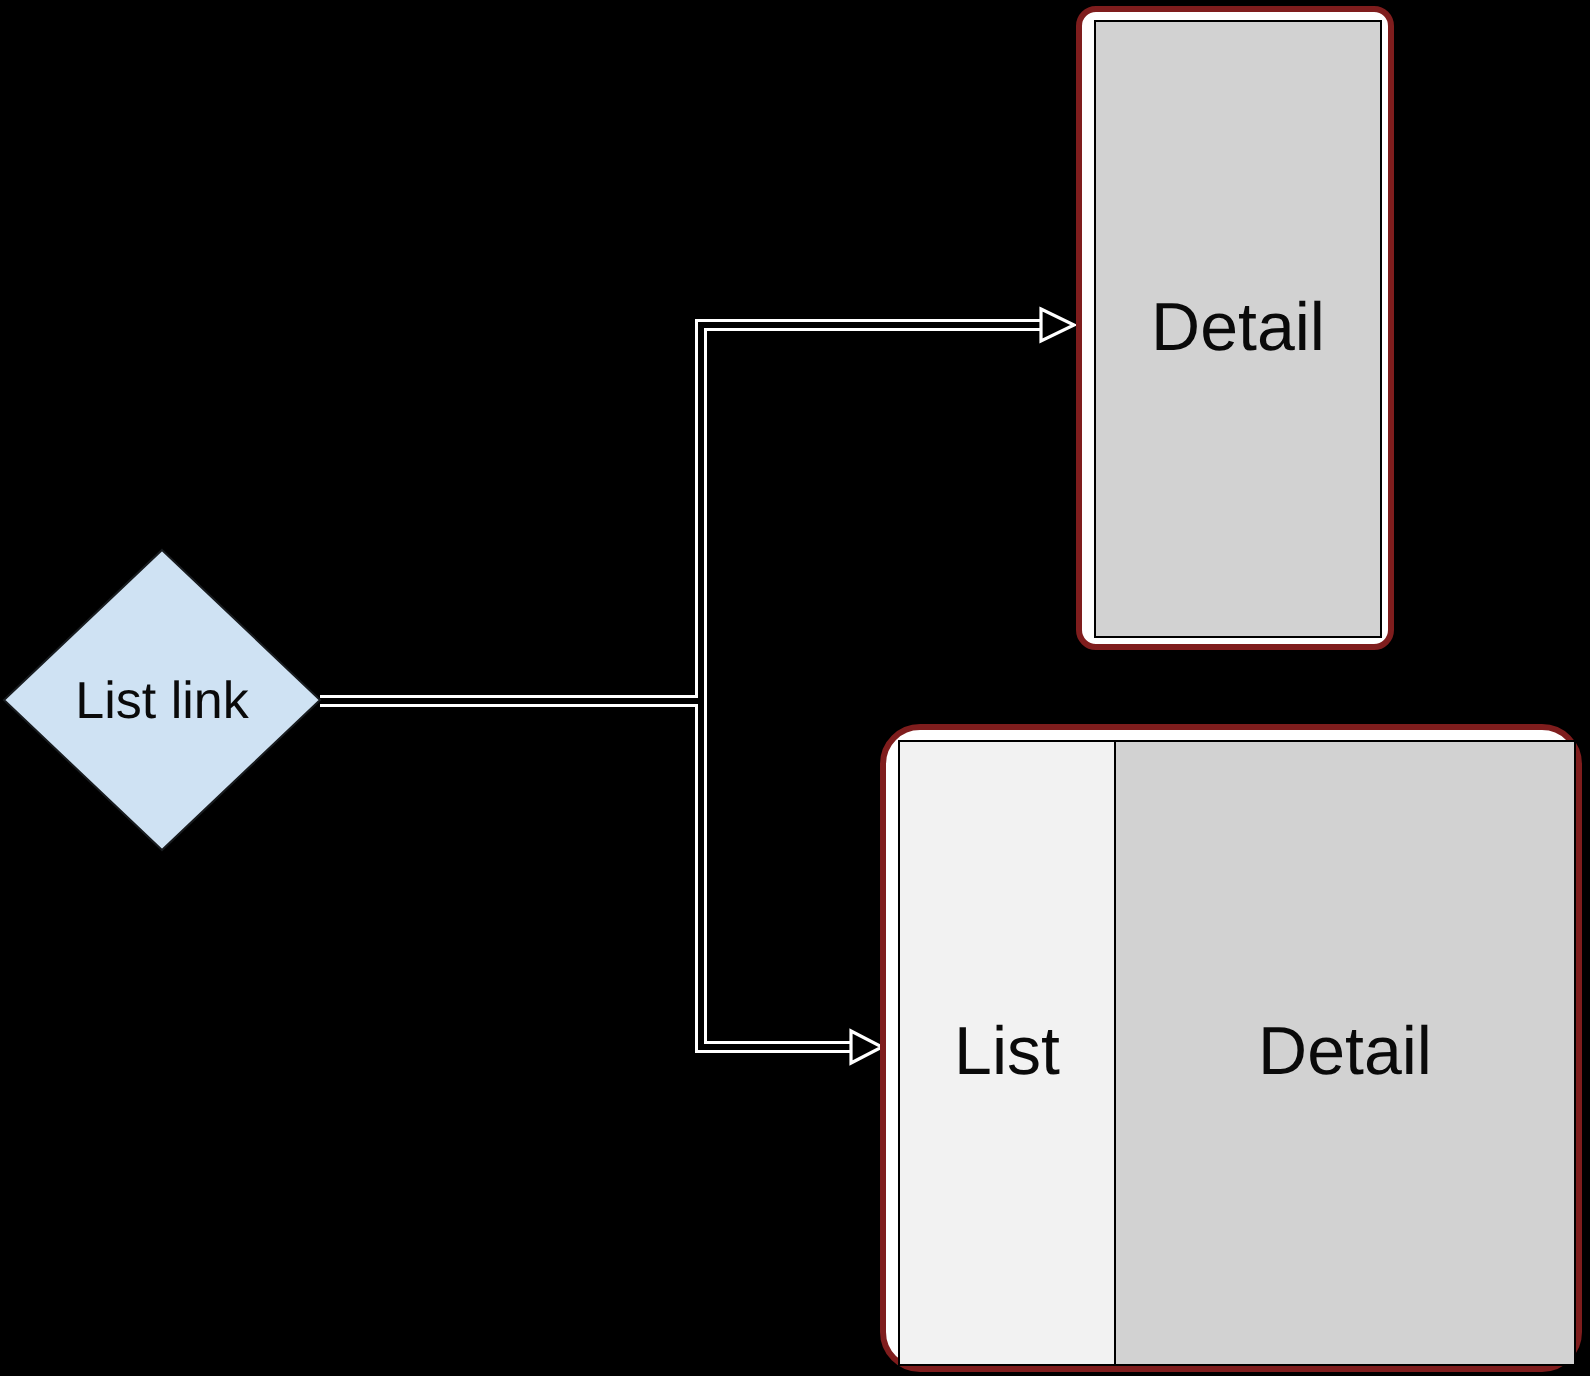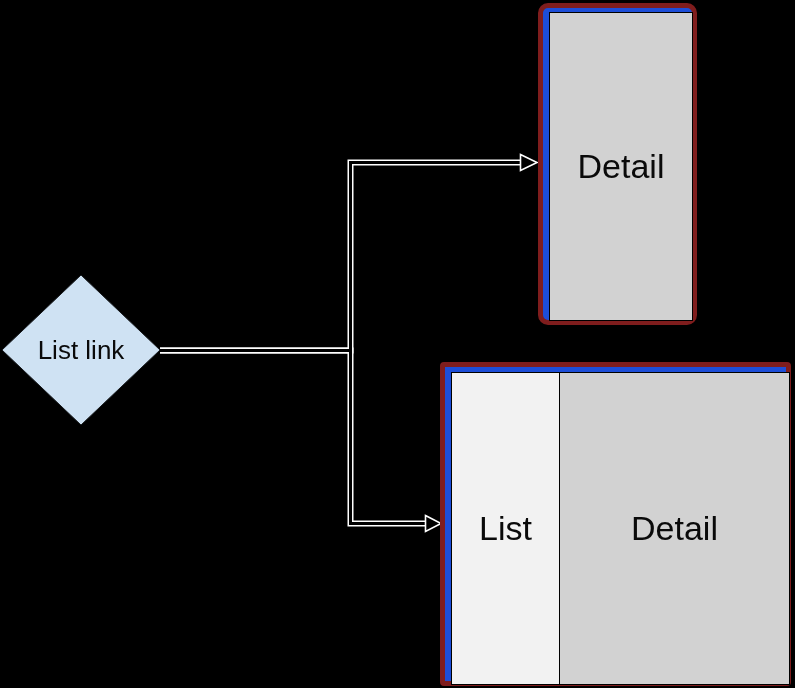--- a/index.html
+++ b/index.html
@@ -38,36 +38,36 @@
   .diamond-label-box .label {
     width: 96px;
     font-size: 26px;
     line-height: 31px;
     color: #0a0a0a;
   }
   
   .frame {
     position: absolute;
     box-sizing: border-box;
-    background: #1d4ed8;
-    border: 5px solid #7f1d1d;
+    background: #ffffff;
+    border: 3px solid #7f1d1d;
   }
   .frame.phone {
     left: 538px;
     top: 3px;
     width: 159px;
     height: 322px;
     border-radius: 10px;
   }
   .frame.tablet {
     left: 440px;
     top: 362px;
     width: 351px;
     height: 324px;
-    border-radius: 4px;
+    border-radius: 20px;
   }
   .pane {
     position: absolute;
     box-sizing: border-box;
     border: 1px solid #000000;
     display: flex;
     align-items: center;
     justify-content: center;
     font-size: 34px;
     color: #0a0a0a;

